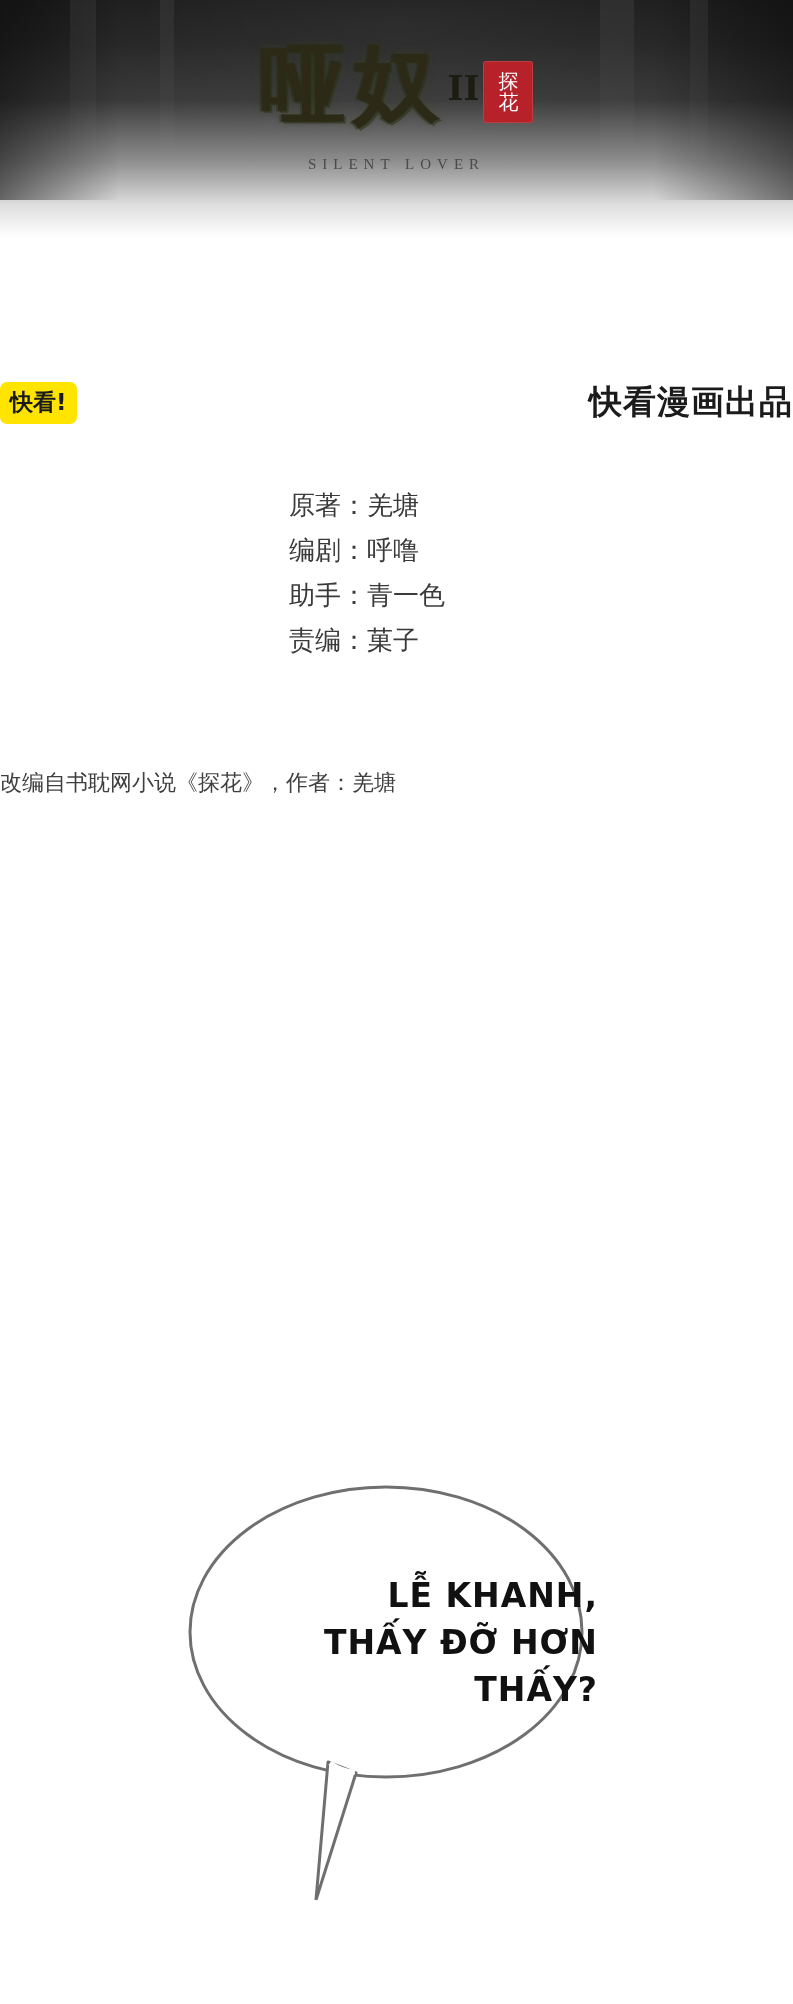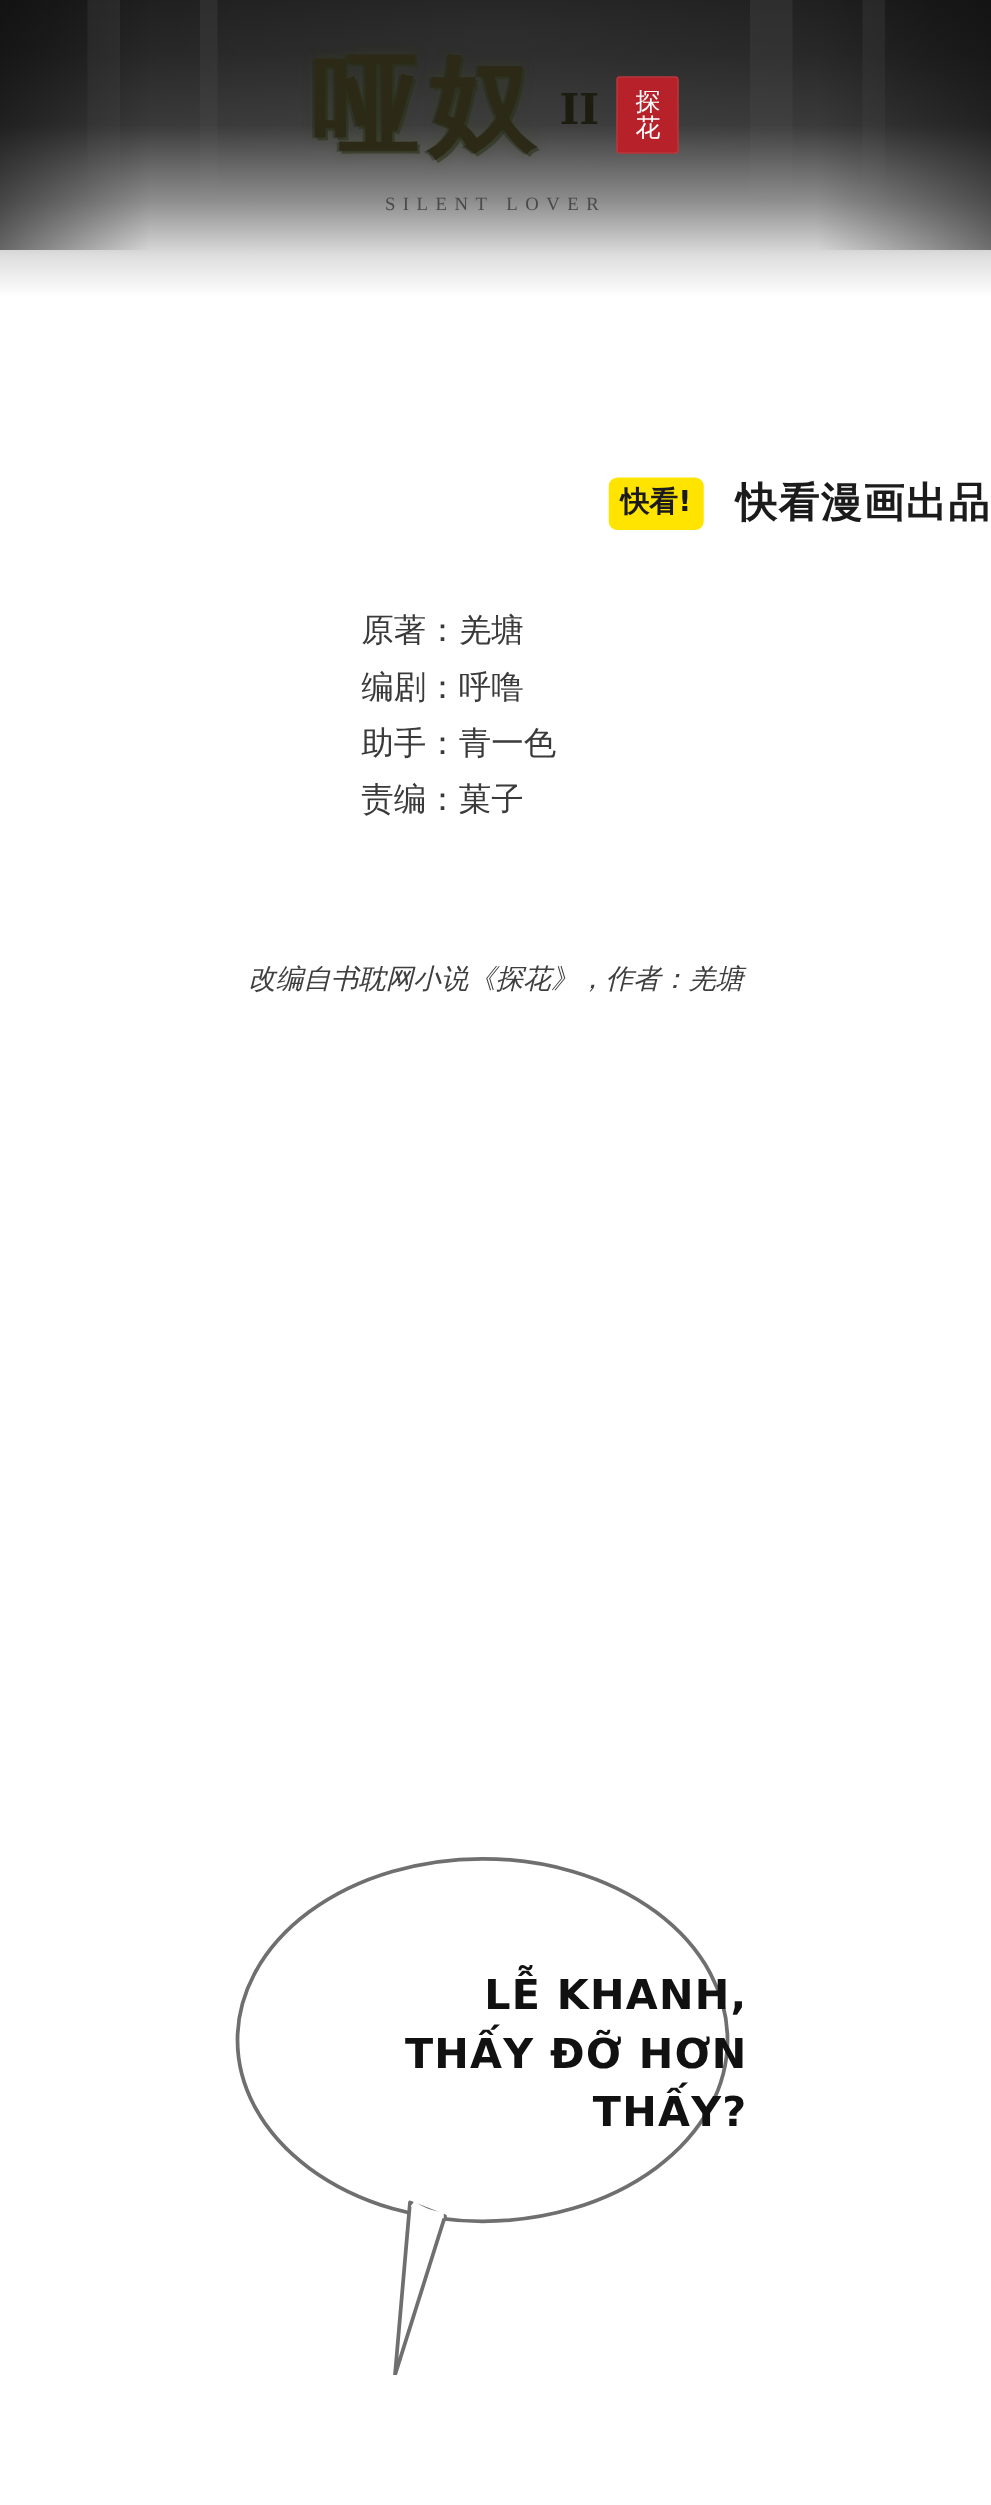--- a/index.html
+++ b/index.html
@@ -58,21 +58,20 @@
   .title-block {
     position: absolute;
     left: 0; top: 40px;
     width: 793px;
     text-align: center;
   }
   .title-row {
     display: flex;
     align-items: center;
     justify-content: center;
-    gap: 10px;
   }
   .title-main {
     font-family: "DejaVu Serif", serif;
     font-size: 86px;
     line-height: 1;
     font-weight: 700;
     letter-spacing: 8px;
     color: #2c2a16;
     text-shadow:
       2px 2px 0 rgba(40,45,20,0.55),
@@ -116,21 +115,21 @@
   }
 
   
   .publisher {
     position: absolute;
     left: 0;
     top: 380px;
     width: 793px;
     display: flex;
     align-items: center;
-    justify-content: flex-end;
+    justify-content: space-between;
     gap: 26px;
   }
   .kk-badge {
     background: #ffe400;
     color: #1a1a1a;
     font-family: "DejaVu Sans", sans-serif;
     font-weight: 700;
     font-size: 23px;
     line-height: 1;
     padding: 9px 10px 10px 10px;
@@ -157,25 +156,24 @@
     font-size: 26px;
     line-height: 45px;
     color: #3a3a3a;
     white-space: nowrap;
   }
   .adaptation {
     position: absolute;
     left: 0;
     top: 768px;
     width: 793px;
-    text-align: center;
+    text-align: left;
     font-family: "DejaVu Sans", sans-serif;
     font-size: 22px;
     color: #3f3f3f;
-    font-style: italic;
   }
 
   
   .bubble-wrap {
     position: absolute;
     left: 178px;
     top: 1480px;
     width: 420px;
     height: 420px;
   }

